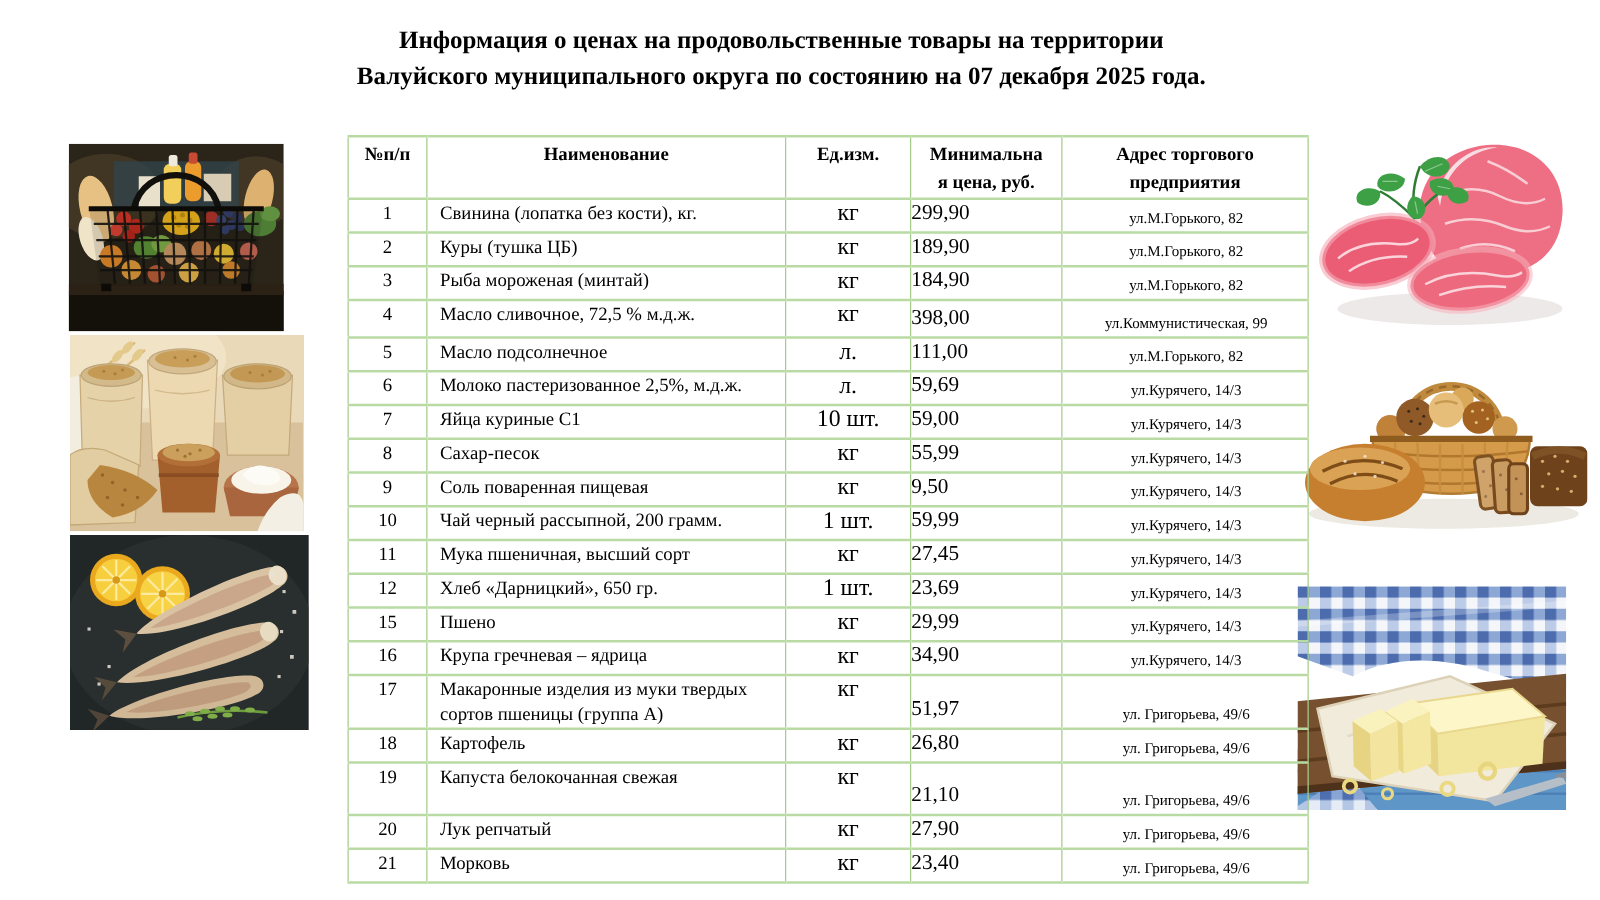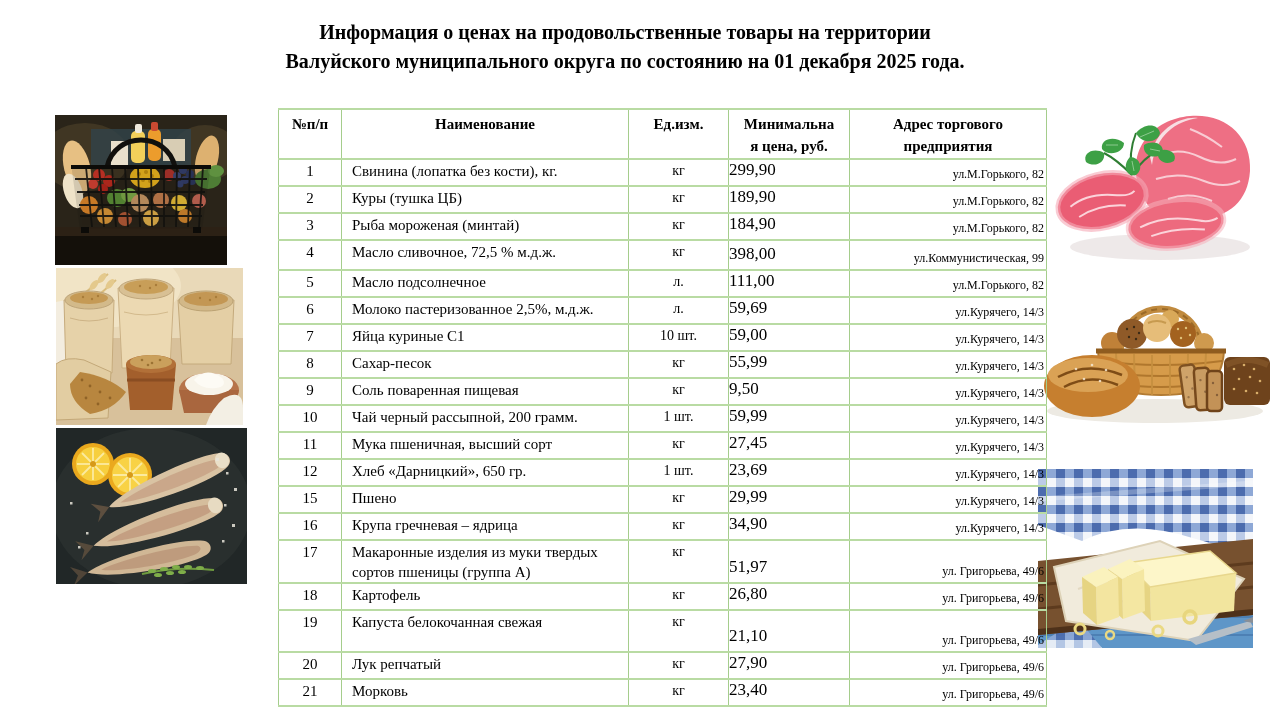--- a/index.html
+++ b/index.html
@@ -33,36 +33,36 @@
   .price-table tbody tr:nth-child(4){height:30px;}
   .price-table tbody tr:nth-child(10){height:26px;}
   .price-table tbody tr:nth-child(17){height:42px;}
   .price-table tbody tr:nth-child(19){height:24px;margin-top:20px;}
   .price-table th{
     font-weight:bold;font-size:15px;line-height:22px;
     text-align:center;white-space:pre-line;padding-top:3px;
   }
   td.c-num{text-align:center;font-size:15px;line-height:20px;padding-top:1px;}
   td.c-name{text-align:left;font-size:15px;line-height:20px;padding:1px 8px 0 10px;}
-  td.c-unit{text-align:center;font-size:14px;line-height:18px;padding-top:2px;}
+  td.c-unit{text-align:center;font-size:19px;line-height:18px;padding-top:2px;}
   td.c-price{text-align:left;font-size:17px;line-height:19px;vertical-align:bottom;padding-bottom:6px;}
-  td.c-addr{text-align:right;font-size:12px;line-height:15px;vertical-align:bottom;padding:0 2px 3px 4px;}
+  td.c-addr{text-align:center;font-size:12px;line-height:15px;vertical-align:bottom;padding:0 2px 3px 4px;}
 
   
   .photo{position:absolute;display:block;}
   .photo svg{display:block;}
 </style>
 </head>
 <body>
 
 <div class="page">
 
   <div class="title">
     <div>Информация о ценах на продовольственные товары на территории</div>
-    <div>Валуйского муниципального округа по состоянию на 01 декабря 2025 года.</div>
+    <div>Валуйского муниципального округа по состоянию на 07 декабря 2025 года.</div>
   </div>
 
   <figure class="photo" style="left:55px;top:115px;margin:0;">
     <svg width="172" height="150" viewBox="0 0 172 150">
       <rect width="172" height="150" fill="#2a2419"></rect>
       <ellipse cx="30" cy="42" rx="45" ry="34" fill="#6b5836" opacity=".35"></ellipse>
       <ellipse cx="150" cy="38" rx="34" ry="28" fill="#74603c" opacity=".3"></ellipse>
       <rect x="36" y="14" width="100" height="40" fill="#31444a" opacity=".8"></rect>
       <rect y="118" width="172" height="32" fill="#14100a"></rect>
       <rect y="112" width="172" height="9" fill="#2c2115"></rect>

